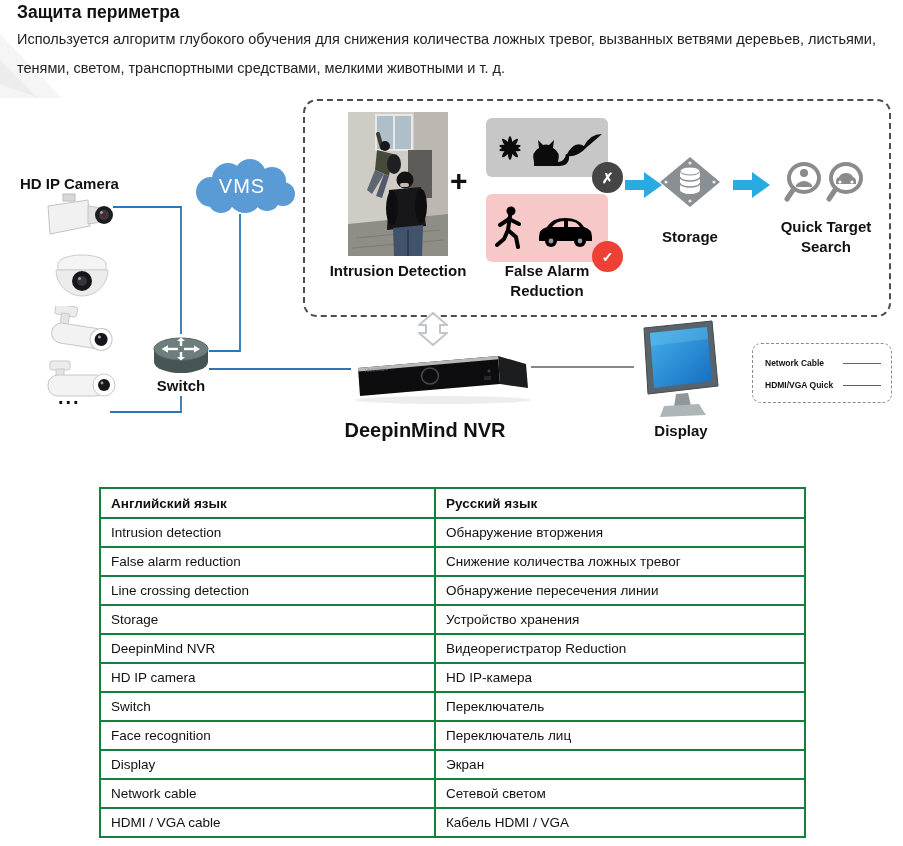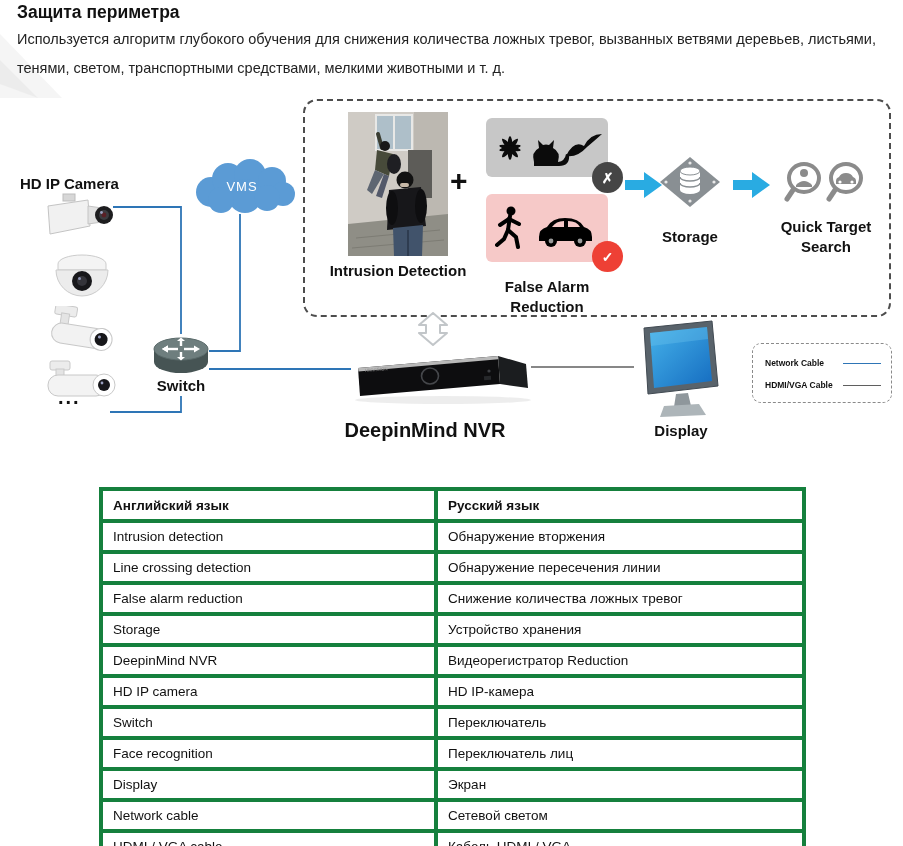--- a/index.html
+++ b/index.html
@@ -17,25 +17,25 @@
                display:flex;align-items:center;justify-content:center;}
   .reject{background:#454545;}
   .accept{background:#ee4035;}
   .plus-sign{font-size:30px;font-weight:bold;color:#111;}
   .ellipsis{font-size:20px;font-weight:bold;letter-spacing:2px;color:#111;}
   .legend-box{border:1.5px dashed #8a8a8a;border-radius:9px;padding:8px 10px 6px 12px;box-sizing:border-box;}
   .legend-row{display:flex;align-items:center;justify-content:space-between;height:22px;}
   .legend-label{font-size:8.5px;font-weight:bold;color:#111;white-space:nowrap;}
   .legend-line{width:38px;height:0;border-top:1.6px solid;}
   .cloud-text{position:absolute;left:0;top:0;width:100%;height:100%;display:flex;align-items:center;
-              justify-content:center;color:#fff;font-size:13px;letter-spacing:1px;padding-top:2px;box-sizing:border-box;}
+              justify-content:center;color:#fff;font-size:20px;letter-spacing:1px;padding-top:2px;box-sizing:border-box;}
   
   .xl-table{left:99px;top:487px;width:707px;}
   table.dict{border-collapse:collapse;table-layout:fixed;width:100%;background:#fff;}
-  table.dict th,table.dict td{border:4px solid #15803d;font-size:13.5px;padding:0 0 0 10px;
+  table.dict th,table.dict td{border:2px solid #15803d;font-size:13.5px;padding:0 0 0 10px;
        height:27px;text-align:left;vertical-align:middle;color:#111;}
   table.dict th{font-weight:bold;height:28px;}
   col.c1{width:335px;}
 </style>
 </head>
 <body>
 
 <div class="page">
 
   <svg class="abs" style="left:0;top:20px;" width="80" height="90">
@@ -198,21 +198,21 @@
       </g>
     </svg>
   </div>
   <div class="abs mark-circle accept" style="left:592px;top:241px;">
     <span>✓</span>
   </div>
 
   <div class="abs node-label" style="left:312px;top:261px;width:172px;">
     <div>Intrusion Detection</div>
   </div>
-  <div class="abs node-label" style="left:486px;top:261px;width:122px;margin-top:16px;">
+  <div class="abs node-label" style="left:486px;top:261px;width:122px;">
     <div>False Alarm</div>
     <div>Reduction</div>
   </div>
 
   <svg class="abs" style="left:625px;top:171px;" width="38" height="28">
     <polygon points="0,9 19,9 19,1 37,14 19,27 19,19 0,19" fill="#29abe2"></polygon>
   </svg>
 
   <svg class="abs" style="left:657px;top:154px;" width="66" height="60">
     <polygon points="33,3 63,28 33,53 3,28" fill="#898f93"></polygon>
@@ -282,49 +282,49 @@
     <polygon points="28,86 63,84 70,95 24,97" fill="#adb5b9"></polygon>
   </svg>
   <div class="abs node-label" style="left:642px;top:421px;width:78px;">Display</div>
 
   <div class="abs legend-box" style="left:752px;top:343px;width:140px;height:60px;">
     <div class="legend-row">
       <span class="legend-label">Network Cable</span>
       <span class="legend-line" style="border-color:#2e75b6;"></span>
     </div>
     <div class="legend-row">
-      <span class="legend-label">HDMI/VGA Cable</span>
+      <span class="legend-label">HDMI/VGA Quick</span>
       <span class="legend-line" style="border-color:#5f5f5f;"></span>
     </div>
   </div>
 
   <div class="abs xl-table">
     <table class="dict">
       <colgroup>
           <col class="c1">
           <col>
         </colgroup>
       <tbody>
           <tr>
         <th>Английский язык</th>
         <th>Русский язык</th>
       </tr>
       <tr>
             <td>Intrusion detection</td>
             <td>Обнаружение вторжения</td>
           </tr>
       <tr>
+            <td>False alarm reduction</td>
+            <td>Снижение количества ложных тревог</td>
+          </tr>
+      <tr>
             <td>Line crossing detection</td>
             <td>Обнаружение пересечения линии</td>
           </tr>
       <tr>
-            <td>False alarm reduction</td>
-            <td>Снижение количества ложных тревог</td>
-          </tr>
-      <tr>
             <td>Storage</td>
             <td>Устройство хранения</td>
           </tr>
       <tr>
             <td>DeepinMind NVR</td>
             <td>Видеорегистратор Reduction</td>
           </tr>
       <tr>
             <td>HD IP camera</td>
             <td>HD IP-камера</td>

